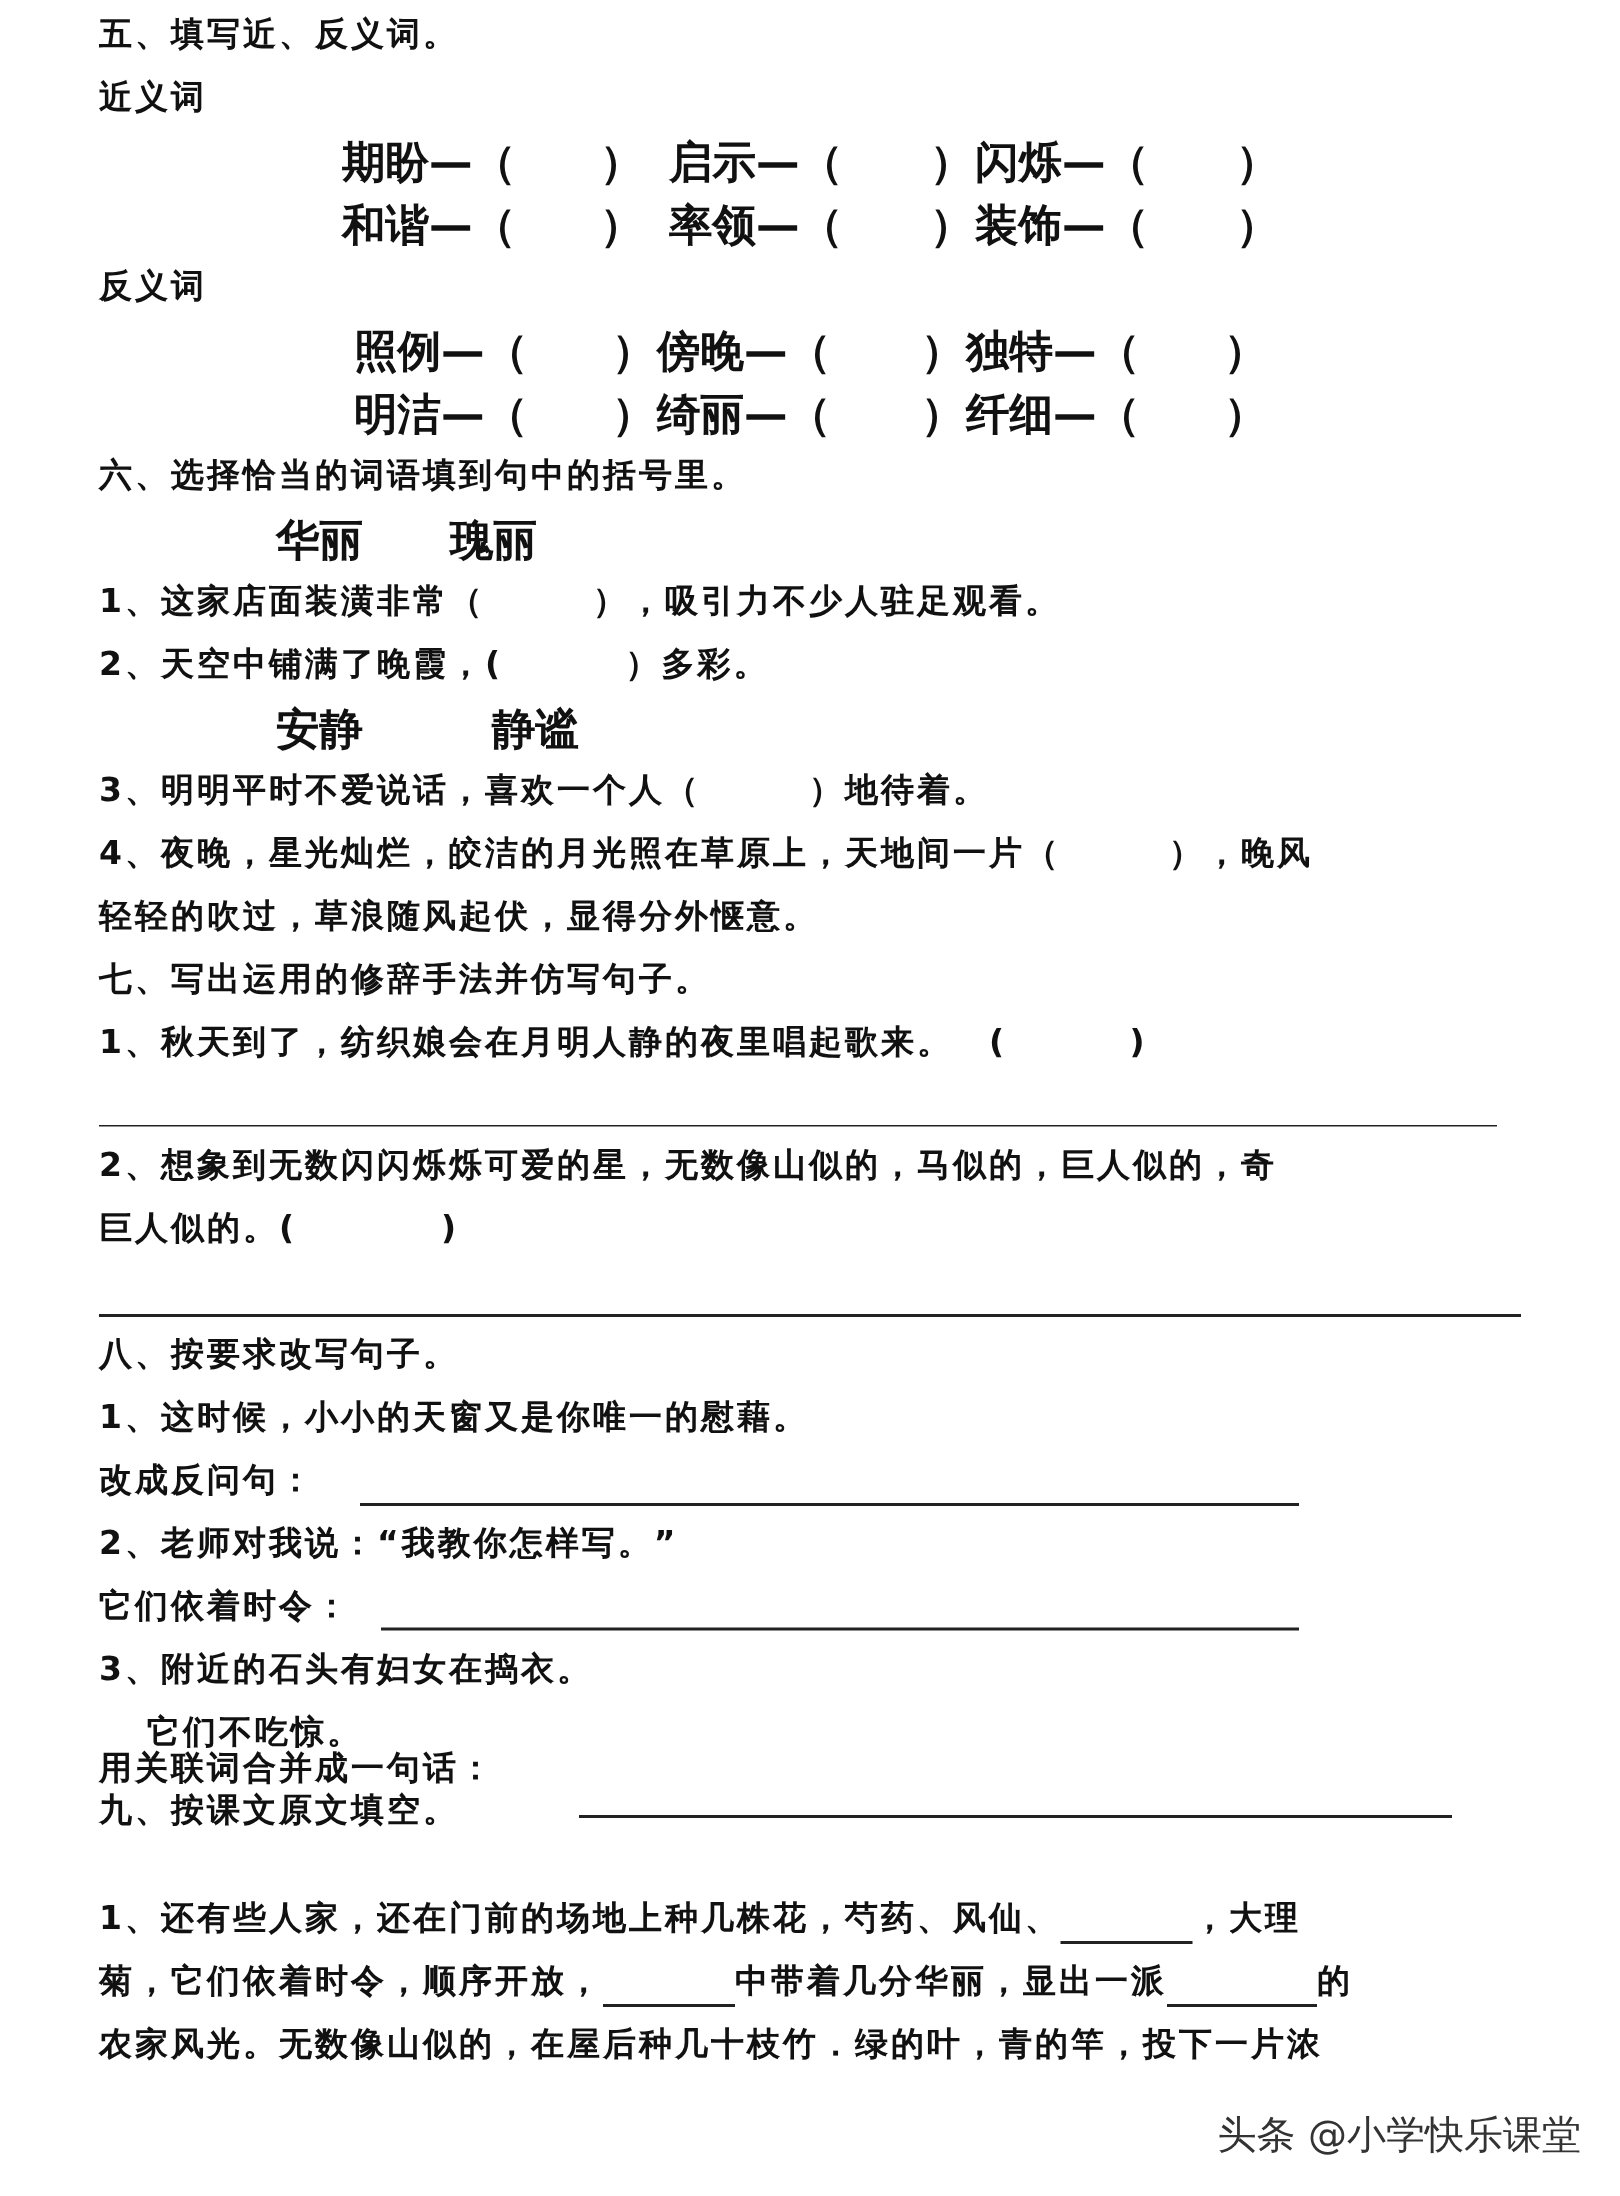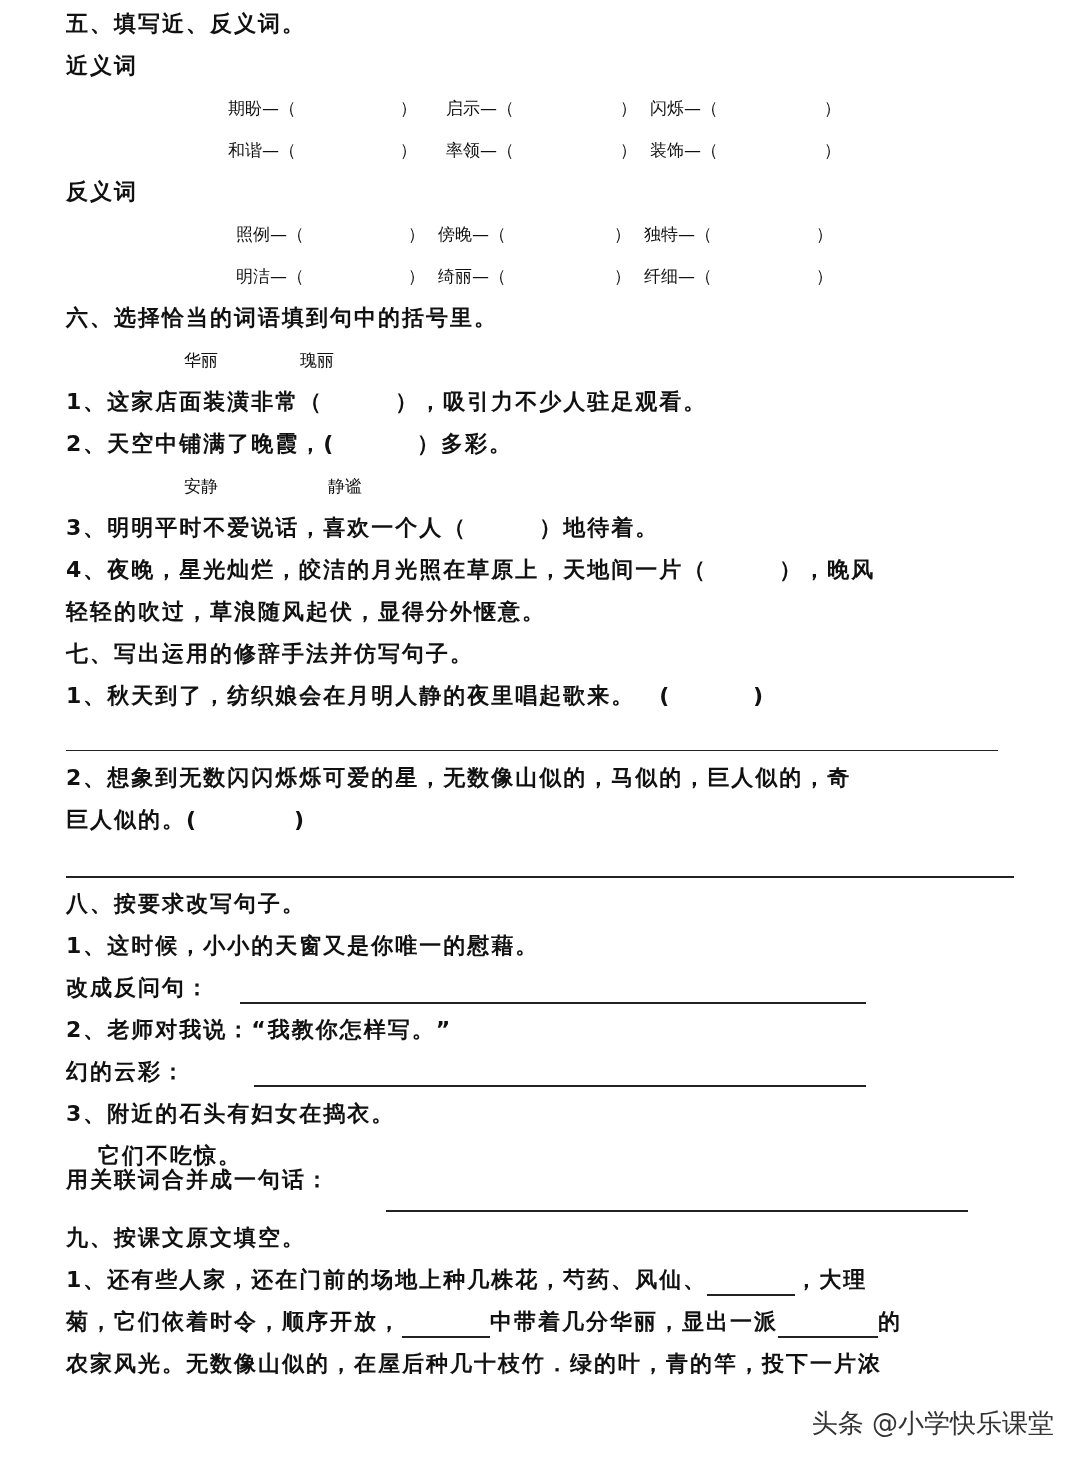--- a/index.html
+++ b/index.html
@@ -2,21 +2,21 @@
 <html><head>
   <meta charset="utf-8">
   <style>
     html, body { margin: 0; padding: 0; background: #ffffff; }
     body {
       width: 1080px; height: 1464px; position: relative; overflow: hidden;
       font-family: "DejaVu Sans", "Liberation Sans", sans-serif;
       color: #111111;
     }
     .ln { position: absolute; left: 66px; font-size: 22px; line-height: 32px; white-space: nowrap; font-weight: bold; letter-spacing: 2px; }
-    .row { position: absolute; font-size: 17px; line-height: 32px; white-space: nowrap; font-weight: normal; }
+    .row { position: absolute; font-size: 29px; line-height: 32px; white-space: nowrap; font-weight: bold; }
     .pair { position: absolute; white-space: nowrap; }
     .rule { position: absolute; height: 2px; background: #222; }
     .blank { display: inline-block; border-bottom: 2px solid #222; height: 24px; vertical-align: bottom; }
     .wm { position: absolute; right: 26px; top: 1406px; font-size: 26px; color: #333; font-weight: normal; letter-spacing: 0; }
   </style>
 </head>
 <body>
 
 <div>
 
@@ -75,28 +75,28 @@
   <div class="rule" style="top:750px;left:66px;width:932px;height:1px"></div>
   <div class="ln" style="top:762px">2、想象到无数闪闪烁烁可爱的星，无数像山似的，马似的，巨人似的，奇</div>
   <div class="ln" style="top:804px">巨人似的。(　　　　)</div>
   <div class="rule" style="top:876px;left:66px;width:948px"></div>
 
   <div class="ln" style="top:888px">八、按要求改写句子。</div>
   <div class="ln" style="top:930px">1、这时候，小小的天窗又是你唯一的慰藉。</div>
   <div class="ln" style="top:972px">改成反问句：</div>
   <div class="rule" style="top:1002px;left:240px;width:626px"></div>
   <div class="ln" style="top:1014px">2、老师对我说：“我教你怎样写。”</div>
-  <div class="ln" style="top:1056px">幻的云彩：</div>
+  <div class="ln" style="top:1056px">它们依着时令：</div>
   <div class="rule" style="top:1085px;left:254px;width:612px"></div>
   <div class="ln" style="top:1098px">3、附近的石头有妇女在捣衣。</div>
   <div class="ln" style="top:1140px;left:98px">它们不吃惊。</div>
   <div class="ln" style="top:1164px">用关联词合并成一句话：</div>
   <div class="rule" style="top:1210px;left:386px;width:582px"></div>
 
-  <div class="ln" style="top:1222px">九、按课文原文填空。</div>
+  <div class="ln" style="top:1192px">九、按课文原文填空。</div>
   <div class="ln" style="top:1264px">
     <span>1、还有些人家，还在门前的场地上种几株花，芍药、风仙、</span><span class="blank" style="width:88px"></span><span>，大理</span>
   </div>
   <div class="ln" style="top:1306px">
     <span>菊，它们依着时令，顺序开放，</span><span class="blank" style="width:88px"></span><span>中带着几分华丽，显出一派</span><span class="blank" style="width:100px"></span><span>的</span>
   </div>
   <div class="ln" style="top:1348px">农家风光。无数像山似的，在屋后种几十枝竹．绿的叶，青的竿，投下一片浓</div>
 
   <div class="wm">头条 @小学快乐课堂</div>
 </div>

